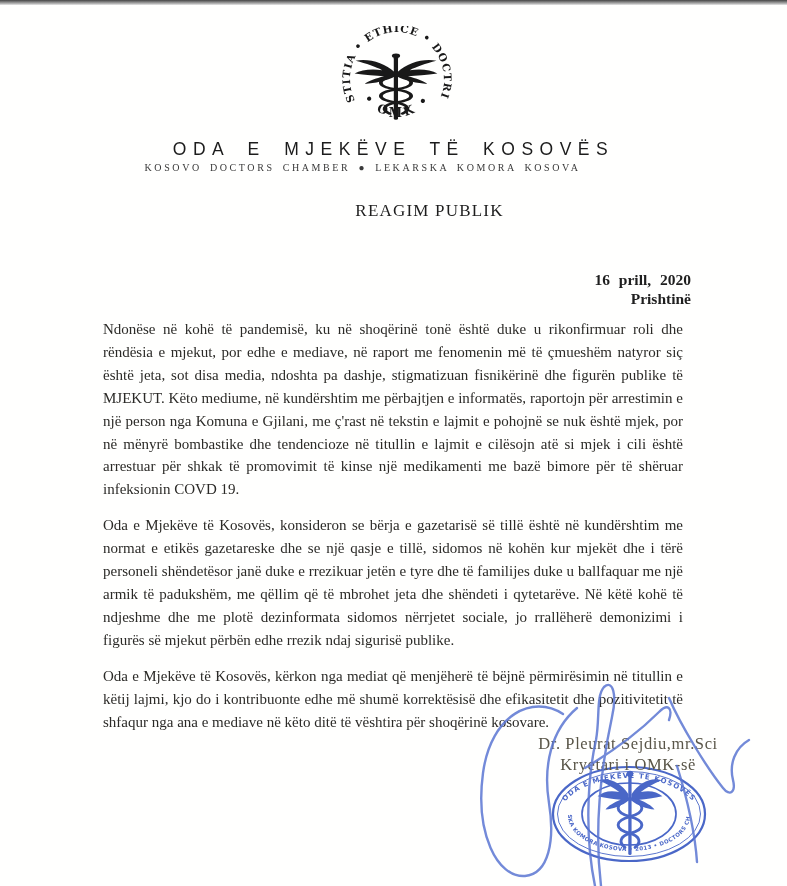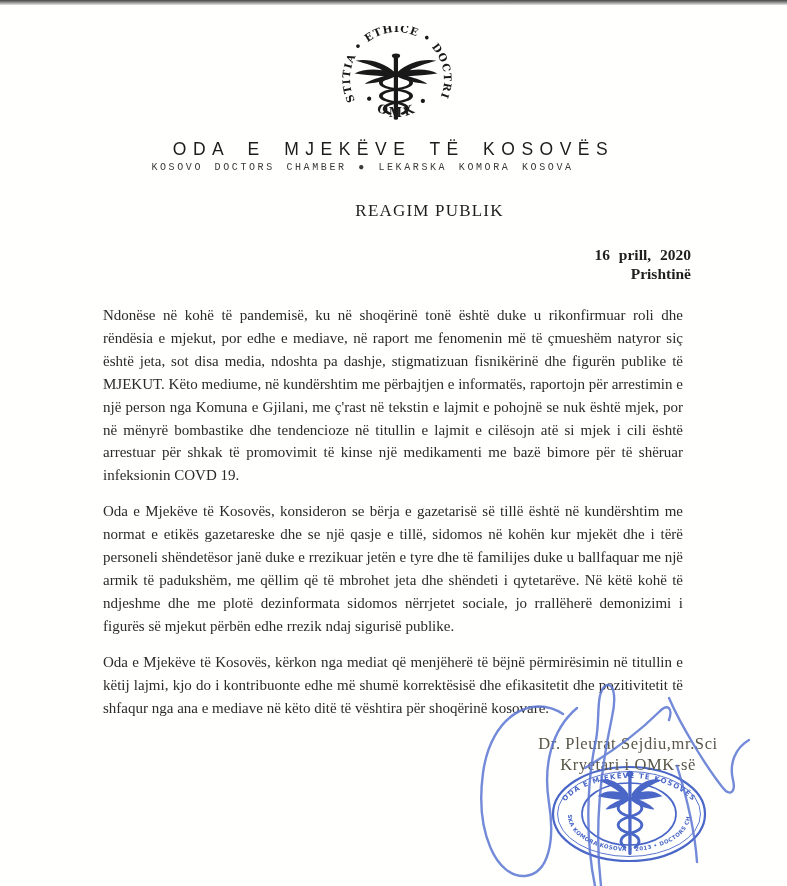--- a/index.html
+++ b/index.html
@@ -28,43 +28,43 @@
     position: absolute; left: 0; top: 139px; width: 787px;
     text-align: center;
     font-family: "Liberation Sans", sans-serif;
     font-size: 17.5px; font-weight: 500;
     letter-spacing: 6.5px; word-spacing: 7px;
     color: #1c1c1c;
   }
   .org-subtitle {
     position: absolute; left: 0; top: 162px; width: 725px;
     text-align: center;
-    font-family: Liberation Mono, monospace;
+    font-family: Liberation Serif, serif;
     font-size: 10px; font-weight: 500;
     letter-spacing: 2.6px; word-spacing: 3px;
     color: #3a3a3a;
   }
   .doc-title {
     position: absolute; left: 0; top: 201px; width: 787px;
     text-align: center;
     font-size: 17px; font-weight: 500;
     letter-spacing: 1.2px;
     color: #1e1e1e;
     margin-left: 36px;
   }
   .date-block {
     position: absolute; right: 96px; top: 245px;
     text-align: right;
     font-size: 15.5px; font-weight: bold;
     line-height: 19px;
     color: #1f1f1f;
   }
-  .date-block .date-line { word-spacing: 5px; }
+  .date-block .date-line { word-spacing: 5px; margin-top: 25px; }
   .content {
-    position: absolute; left: 103px; top: 304px; width: 580px;
+    position: absolute; left: 103px; top: 318px; width: 580px;
     font-size: 15px; line-height: 22.9px;
     color: #2b2a27;
     text-align: justify;
   }
   .content p { margin: 0 0 13px 0; }
   .sign-text {
     position: absolute; left: 520px; top: 734px; width: 216px;
     text-align: center;
     font-size: 16.5px; line-height: 20.5px;
     letter-spacing: 0.6px;

